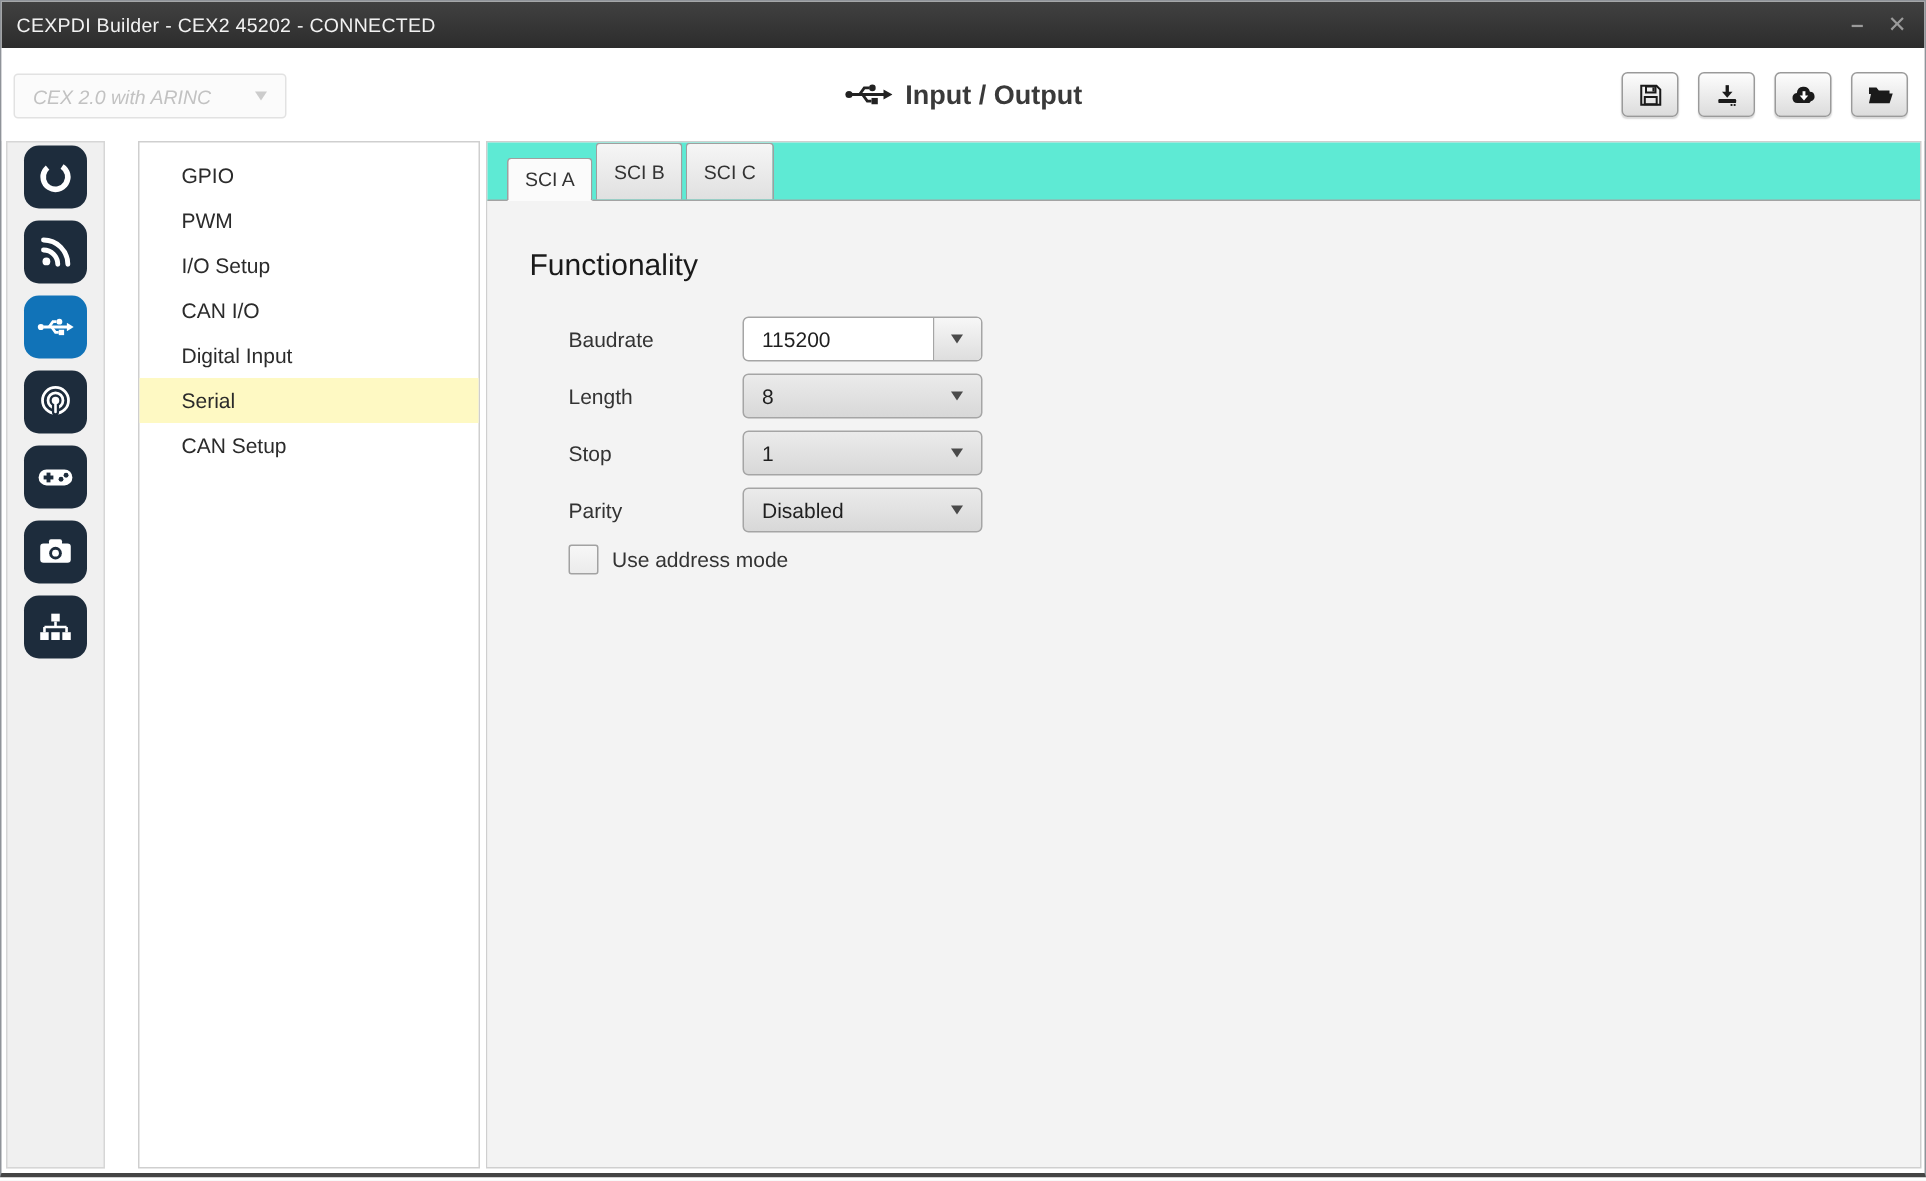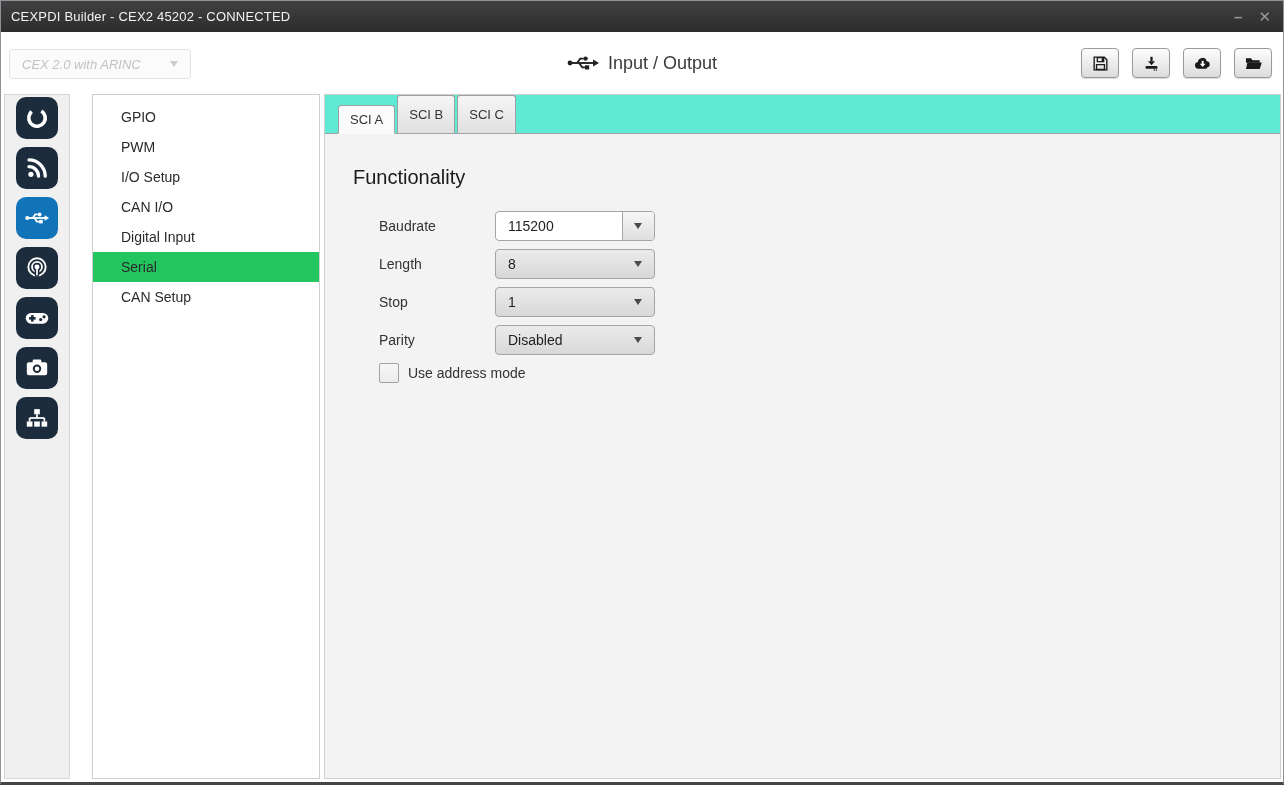--- a/index.html
+++ b/index.html
@@ -16,38 +16,38 @@
   .win-btn{ color:#9b9b9b; font-size:15px; font-weight:bold; line-height:1; cursor:default; }
 
   
   .toolbar{ height:62px; flex:0 0 62px; background:#fff; position:relative; }
   .device-select{ position:absolute; left:8px; top:17px; width:182px; height:30px;
                   border:1px solid #e2e2e2; border-radius:3px; background:#fbfbfb;
                   display:flex; align-items:center; padding:0 12px; color:#c2c2c2; font-size:13px;font-style:italic; }
   .device-select .tri{ margin-left:auto; border-top-color:#cccccc; }
   .page-title{ position:absolute; left:0; right:0; top:0; height:62px;
                display:flex; align-items:center; justify-content:center; gap:9px; pointer-events:none; }
-  .page-title span{ font-size:18px; font-weight:normal; color:#3a3a3a; }
+  .page-title span{ font-size:18px; font-weight:bold; color:#3a3a3a; }
   .toolbar-buttons{ position:absolute; right:11px; top:16px; display:flex; gap:13px; }
   .tb-btn{ width:38px; height:30px; border:1px solid #9a9a9a; border-radius:4px;
            background:linear-gradient(#fdfdfd,#dcdcdc); display:flex; align-items:center;
            justify-content:center; box-shadow:0 1px 1px rgba(0,0,0,.15); cursor:pointer; }
 
   
   .main{ flex:1; display:flex; align-items:stretch; padding:0 2px 3px 3px; min-height:0; }
   .icon-strip{ flex:0 0 66px; background:#f0f0f0; border:1px solid #d6d6d6;
                display:flex; flex-direction:column; align-items:center; padding-top:2px; gap:8px; }
   .tile{ width:42px; height:42px; border-radius:10px; background:#1d2c3c;
          display:flex; align-items:center; justify-content:center; cursor:pointer; }
   .tile.active{ background:#1173b8; }
   .nav-panel{ flex:0 0 228px; margin-left:22px; background:#ffffff; border:1px solid #cfcfcf;
               padding-top:7px; }
   .nav-item{ height:30px; display:flex; align-items:center; padding-left:28px;
              font-size:14px; color:#2b2b2b; cursor:pointer; }
-  .nav-item.selected{ background:#22c55e; }
+  .nav-item.selected{ background:#fef9c3; }
 
   
   .content{ flex:1; margin-left:4px; display:flex; flex-direction:column; border:1px solid #cfcfcf; }
   .tabstrip{ flex:0 0 37px; background:#5eead4; border-bottom:1px solid #a3a3a3;
              display:flex; align-items:flex-end; padding-left:13px; }
   .tab{ height:38px; padding:0 11px; display:flex; align-items:center; font-size:13px; color:#333;
         background:linear-gradient(#f6f6f6,#e0e0e0); border:1px solid #9f9f9f; border-bottom:none;
         border-radius:3px 3px 0 0; margin-right:2px; cursor:pointer; }
   .tab.active{ height:29px; background:#fbfbfb; position:relative; margin-bottom:-1px;
                border-bottom:1px solid #fbfbfb; z-index:2; }

